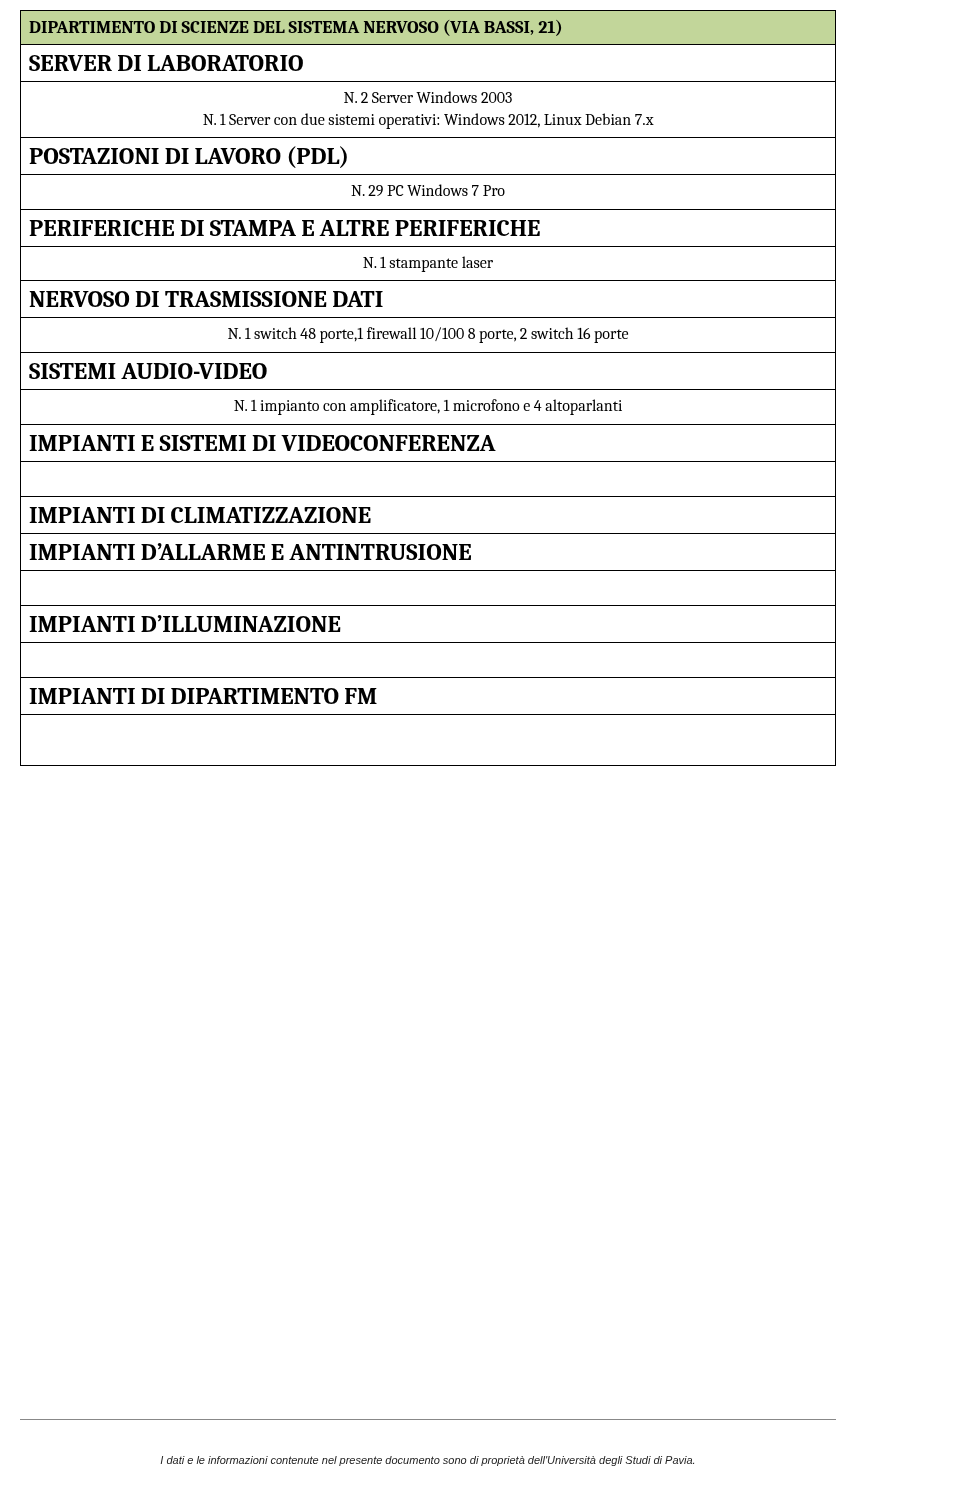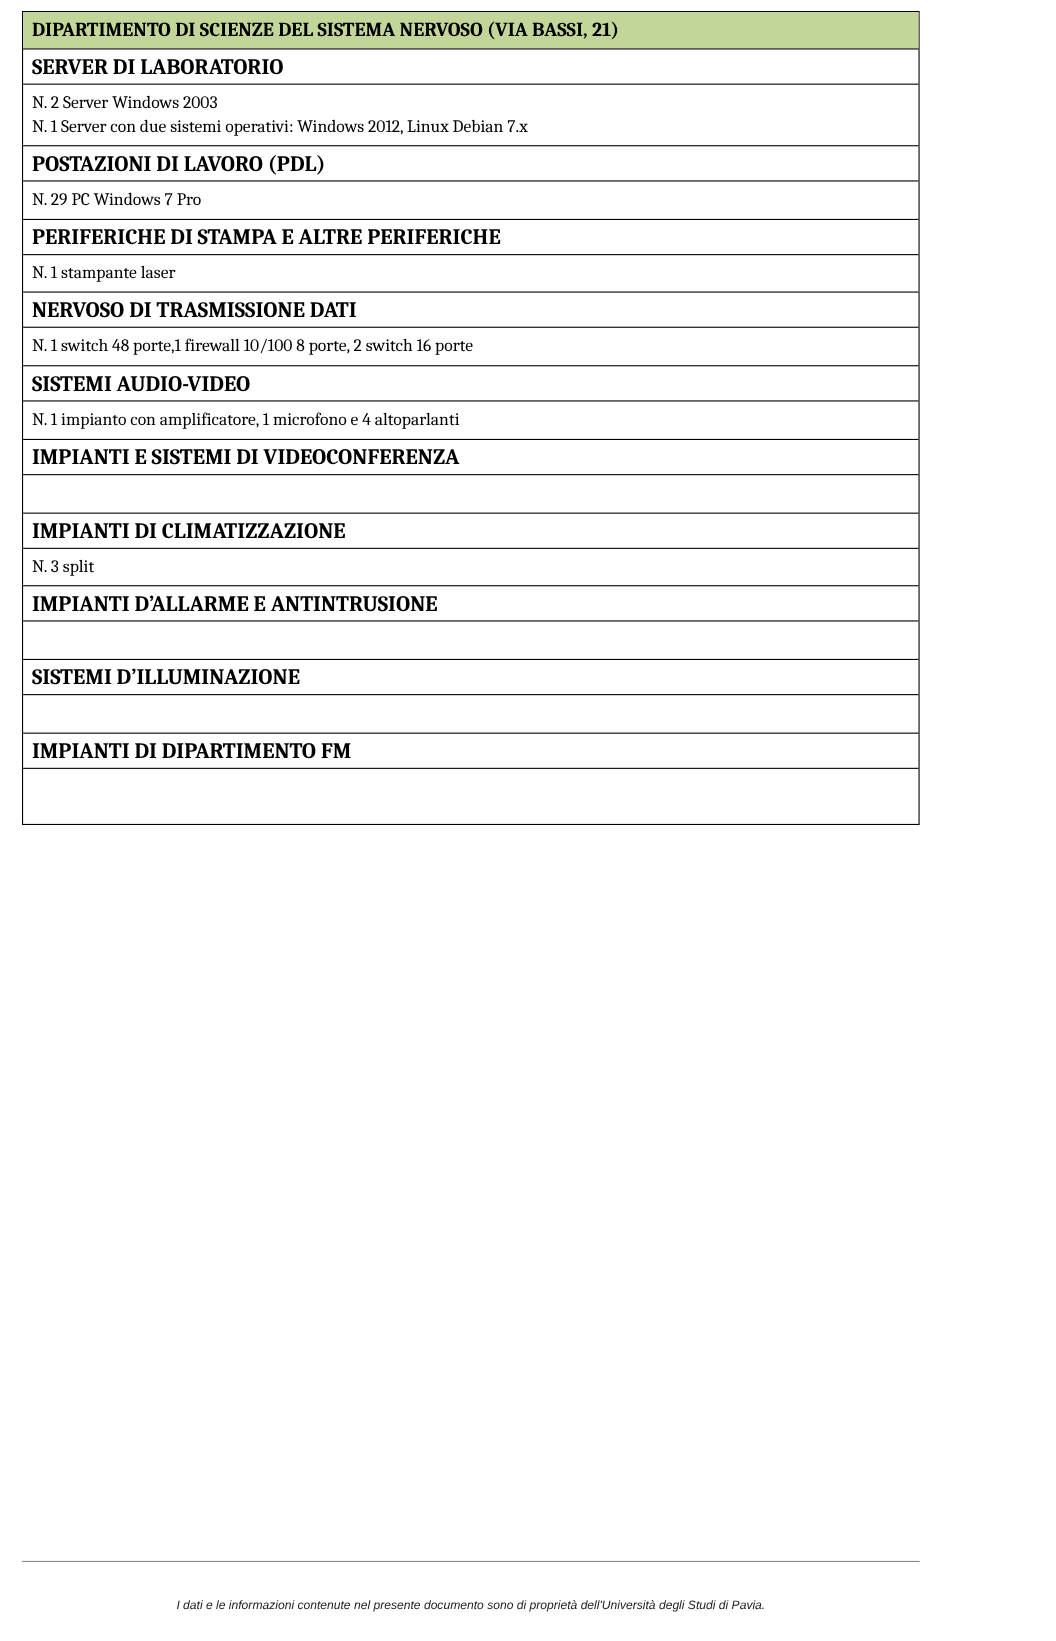--- a/index.html
+++ b/index.html
@@ -2,22 +2,22 @@
 <html><head>
 <meta charset="utf-8">
 <style>
   * { box-sizing: border-box; margin: 0; padding: 0; }
   html, body { width: 960px; background: #fff; font-family: Cambria, Georgia, "Times New Roman", serif; color: #000; }
   .page { width: 856px; min-height: 1492px; position: relative; padding: 10px 20px 0 20px; }
   .table { border: 1px solid #000; width: 100%; }
   .row { border-top: 1px solid #000; }
   .row:first-child { border-top: none; }
   .title-cell { background: #c2d69a; font-weight: bold; font-size: 18px; padding: 6px 8px; }
-  .section-header { font-weight: bold; font-size: 20px; padding: 4px 8px; }
-  .content-cell { font-size: 16px; padding: 6px 8px 6px 8px; line-height: 1.35; }
+  .section-header { font-weight: bold; font-size: 24px; padding: 4px 8px; }
+  .content-cell { font-size: 16px; padding: 6px 8px 6px 8px; line-height: 1.35; text-align: center; }
   .empty-cell { min-height: 40px; }
   .empty-cell.small { min-height: 34px; }
   .empty-cell.med { min-height: 50px; }
   .footer-line { position: absolute; left: 20px; right: 20px; bottom: 72px; border-top: 1px solid #888; }
   .footer-text { position: absolute; left: 20px; right: 20px; bottom: 24px; text-align: center; font-family: Arial, Helvetica, sans-serif; font-size: 11px; font-style: italic; color: #222; line-height: 1.35; }
 </style>
 </head>
 <body>
 
 <div class="page">
@@ -77,35 +77,30 @@
     <div class="row">
       <div class="section-header">IMPIANTI E SISTEMI DI VIDEOCONFERENZA</div>
     </div>
     <div class="row">
       <div class="content-cell empty-cell small"></div>
     </div>
 
     <div class="row">
       <div class="section-header">IMPIANTI DI CLIMATIZZAZIONE</div>
     </div>
-    <div class="row">
-      <div class="content-cell">
-        <div>N.  3 split</div>
-      </div>
-    </div>
 
     <div class="row">
       <div class="section-header">IMPIANTI D’ALLARME E ANTINTRUSIONE</div>
     </div>
     <div class="row">
       <div class="content-cell empty-cell small"></div>
     </div>
 
     <div class="row">
-      <div class="section-header">SISTEMI D’ILLUMINAZIONE</div>
+      <div class="section-header">IMPIANTI D’ILLUMINAZIONE</div>
     </div>
     <div class="row">
       <div class="content-cell empty-cell small"></div>
     </div>
 
     <div class="row">
       <div class="section-header">IMPIANTI DI DIPARTIMENTO FM</div>
     </div>
     <div class="row">
       <div class="content-cell empty-cell med"></div>

